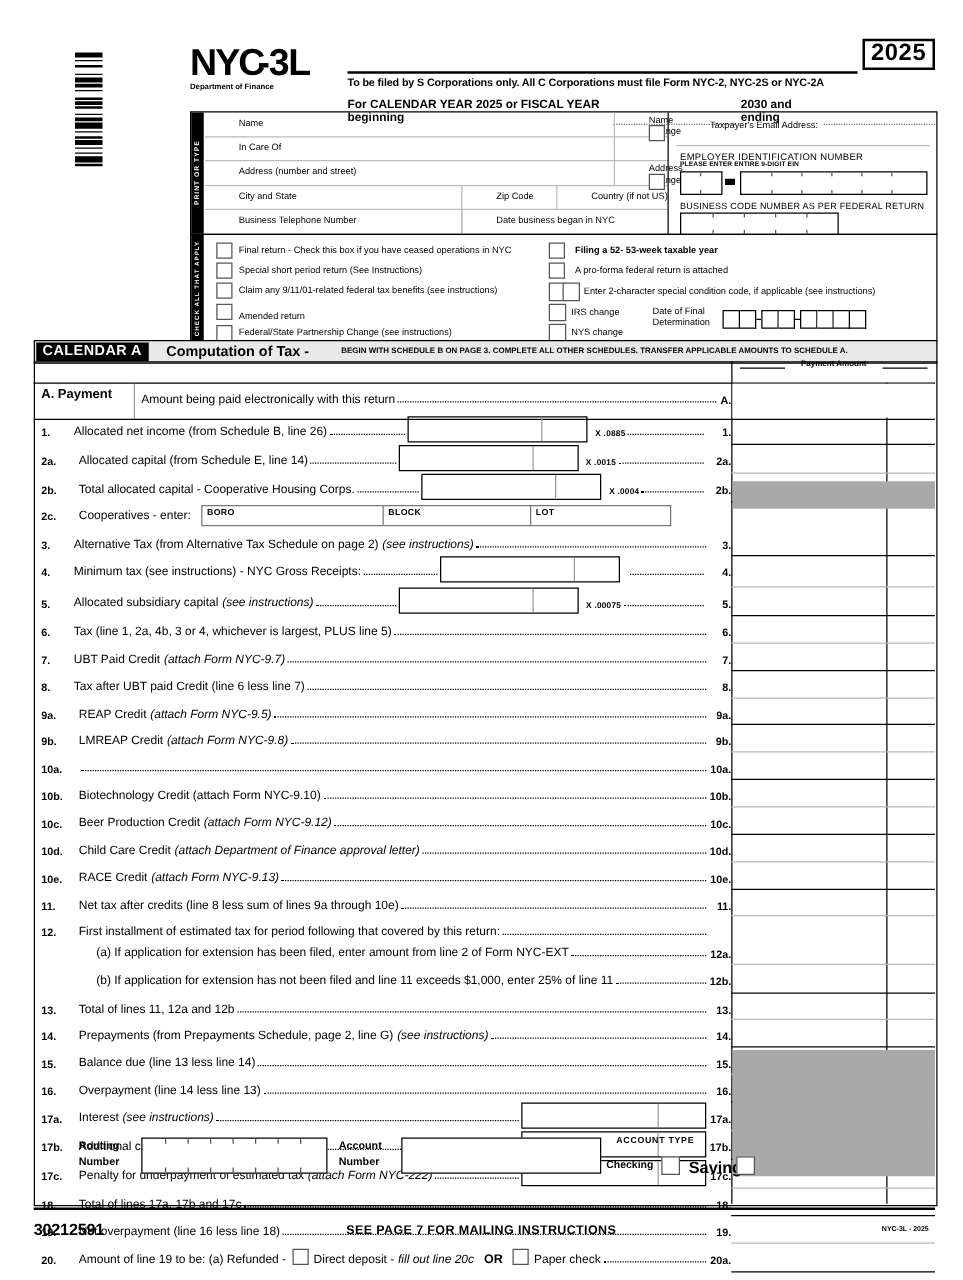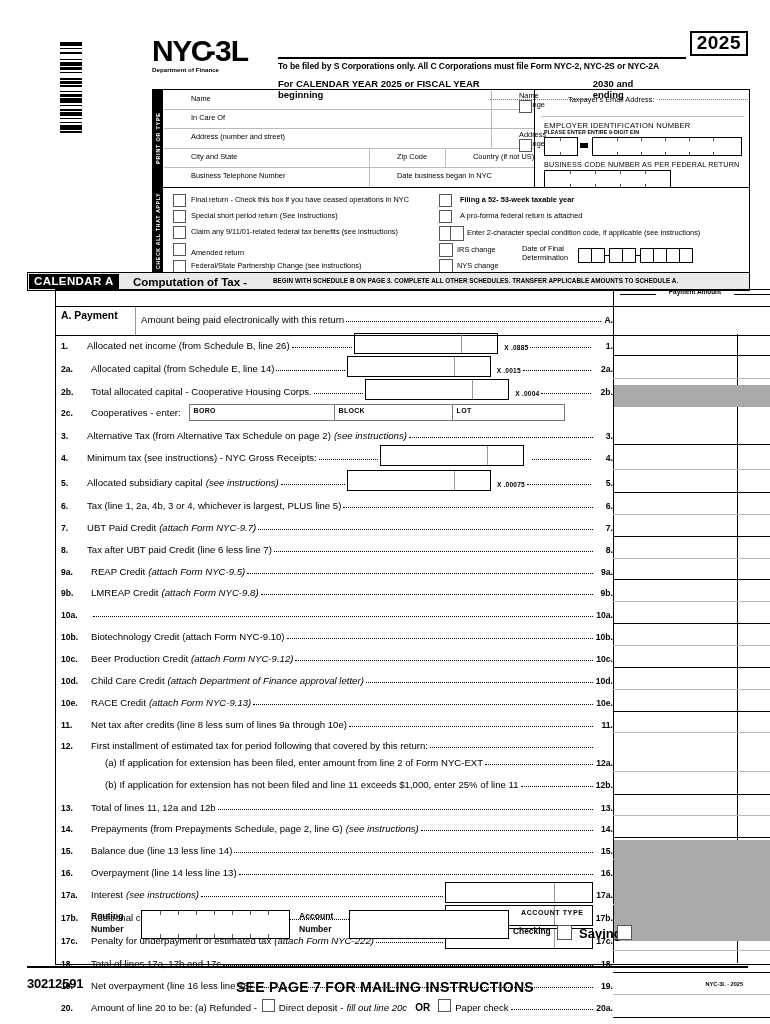--- a/index.html
+++ b/index.html
@@ -60,21 +60,21 @@
   .cbl{position:absolute;font-size:7.4px;}
 
   
   #schA{left:27px;top:272px;width:721px;height:17px;border:1px solid #000;background:#e9e9e9;}
   #schA .tag{position:absolute;left:1px;top:1px;height:15px;background:#000;color:#fff;
              font-size:11.5px;font-weight:bold;letter-spacing:0.4px;padding:0 5px;line-height:15px;}
   #schA .ttl{position:absolute;left:105px;top:1px;font-size:11.5px;font-weight:bold;line-height:16px;}
   #schA .note{position:absolute;left:245px;top:4px;font-size:6.3px;font-weight:bold;letter-spacing:0.05px;}
 
   
-  #tbl{left:27px;top:289px;width:613px;height:674px;margin-left:28px;}
+  #tbl{left:27px;top:289px;width:613px;height:674px;}
   #tbl .outer{position:absolute;left:0;top:0;width:721px;height:674px;border:1px solid #000;}
   
   #colA{position:absolute;left:558px;top:0;width:1px;height:674px;background:#000;}
   #colB{position:absolute;left:682px;top:17px;width:1px;height:657px;background:#000;}
 
   .row{position:absolute;left:0;width:558px;display:flex;align-items:flex-end;
        font-size:9.6px;box-sizing:border-box;padding-left:6px;}
   .num{width:26px;flex:0 0 26px;font-weight:bold;font-size:8.6px;}
   .num.w{width:30px;flex:0 0 30px;}
   .txt{white-space:nowrap;}
@@ -84,21 +84,21 @@
   .rowline.lite{background:#b9b9b9;}
 
   #payhdr{position:absolute;left:559px;top:0;width:162px;height:17px;}
   #payhdr .lbl{position:absolute;left:0;right:0;top:-1px;text-align:center;font-size:6.4px;font-weight:bold;}
   #payhdr .l1{position:absolute;left:6px;top:5px;width:36px;height:1px;background:#000;}
   #payhdr .l2{position:absolute;right:6px;top:5px;width:36px;height:1px;background:#000;}
 
   
   #ftr-rule{left:27px;top:966px;width:721px;height:2px;background:#000;}
   #ftr-left{left:27px;top:976px;font-size:13px;font-weight:bold;letter-spacing:-0.2px;}
-  #ftr-mid{left:0;right:0;top:979px;text-align:center;font-size:14px;font-weight:bold;letter-spacing:0.3px;}
+  #ftr-mid{left:0;right:0;top:979px;text-align:center;font-size:10px;font-weight:bold;letter-spacing:0.3px;}
   #ftr-right{right:27px;top:981px;font-size:5.6px;font-weight:bold;}
 </style>
 </head>
 <body>
 
 <div class="page">
 
   <div class="abs" id="barcode">
       <i style="height: 4px; background: rgb(0, 0, 0);"></i>
       <i style="height: 2px; background: transparent;"></i>
@@ -610,21 +610,21 @@
         <div class="row" style="top: 687px; height: 15px;">
           <span class="num w">19.</span>
           <span class="txt">Net overpayment (line 16 less line 18)</span>
           <span class="dots"></span>
           <span class="endnum" style="padding-left: 1px; min-width: 17px; text-align: right;">19.</span>
         </div>
         <div style="position: absolute; left: 559px; top: 683px; width: 161px; height: 22px;"></div>
         <div class="rowline lite" style="top: 705px;"></div>
         <div class="row" style="top: 709px; height: 15px;">
           <span class="num w">20.</span>
-          <span class="txt">Amount of line 20 to be:    (a) Refunded -</span>
+          <span class="txt">Amount of line 19 to be:    (a) Refunded -</span>
           <span class="ckbox" style="margin: 0px 4px 1px 5px;"></span>
           <span style="margin-right: 3px;">Direct deposit -</span>
           <span class="ital">fill out line 20c</span>
           <span class="bold" style="margin: 0px 8px; font-size: 10px;">OR</span>
           <span class="ckbox" style="margin: 0px 4px 1px 0px;"></span>
           <span>Paper check</span>
           <span class="dots"></span>
           <span class="endnum" style="padding-left: 1px; min-width: 17px; text-align: right;">20a.</span>
         </div>
         <div style="position: absolute; left: 559px; top: 705px; width: 161px; height: 23px;"></div>

